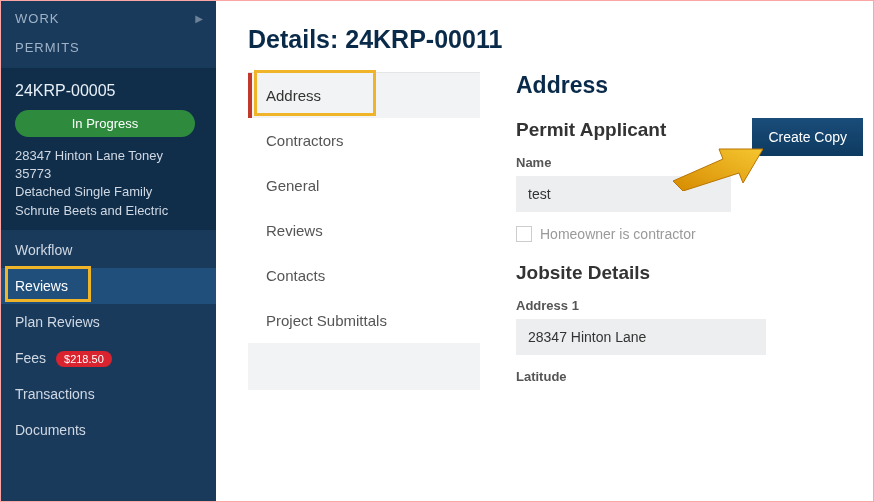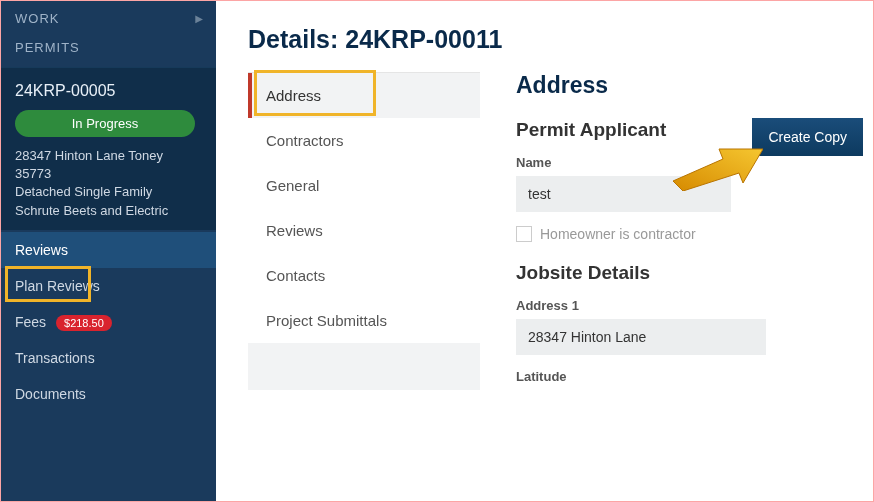--- a/index.html
+++ b/index.html
@@ -52,20 +52,21 @@
       <span>PERMITS</span>
     </div>
     <div class="permit-block">
       <div class="pid">24KRP-00005</div>
       <div class="status-pill">In Progress</div>
       <div class="meta">28347 Hinton Lane Toney 35773</div>
       <div class="meta">Detached Single Family</div>
       <div class="meta">Schrute Beets and Electric</div>
     </div>
     <div class="nav" style="position:relative;">
+      <div class="nav-item">Workflow</div>
       <div class="nav-item active">Reviews</div>
       <div class="nav-item">Plan Reviews</div>
       <div class="nav-item">
         <span>Fees</span>
         <span class="fee-badge">$218.50</span>
       </div>
       <div class="nav-item">Transactions</div>
       <div class="nav-item">Documents</div>
       <div class="hl-frame" style="top:36px; left:4px; width:86px; height:36px;"></div>
     </div>

